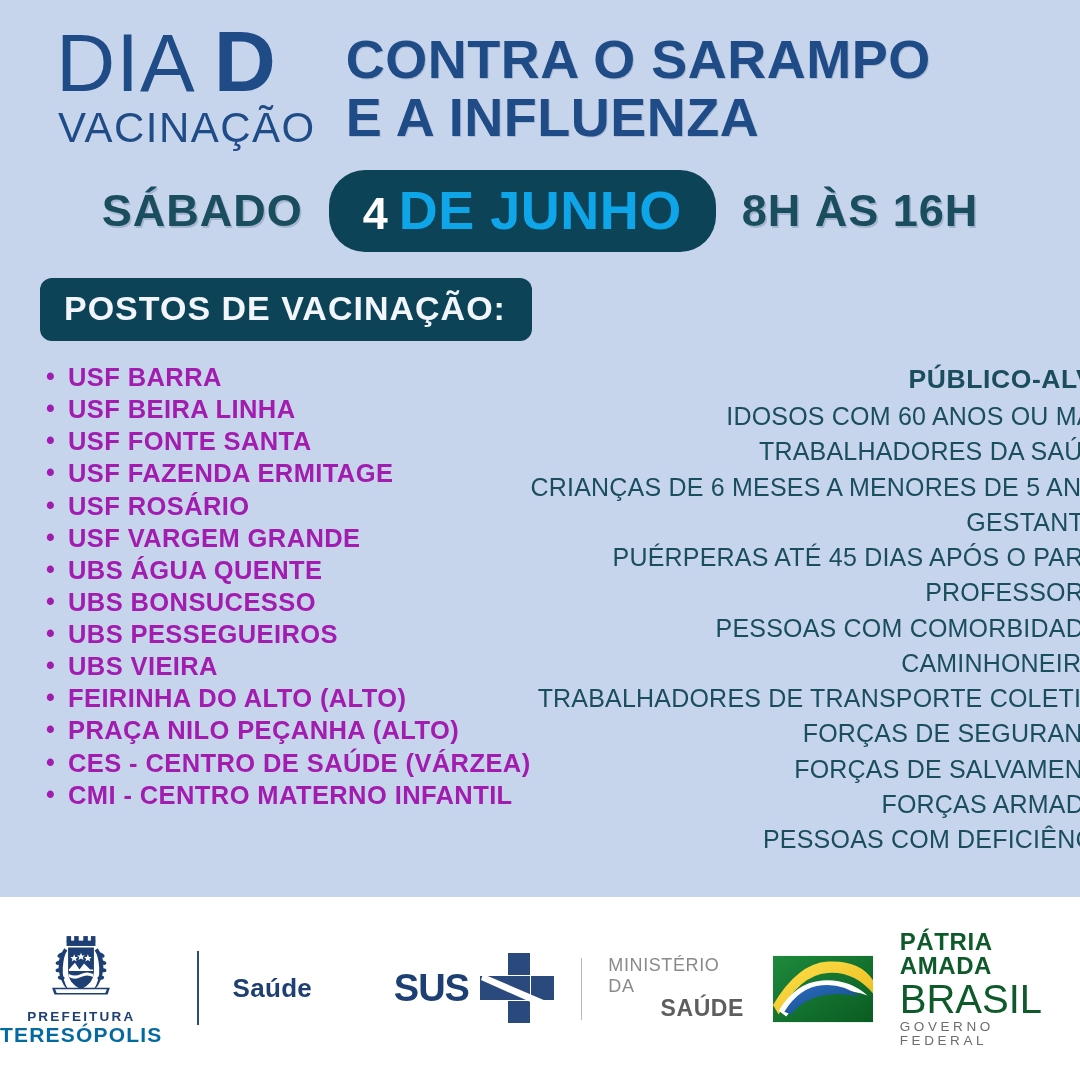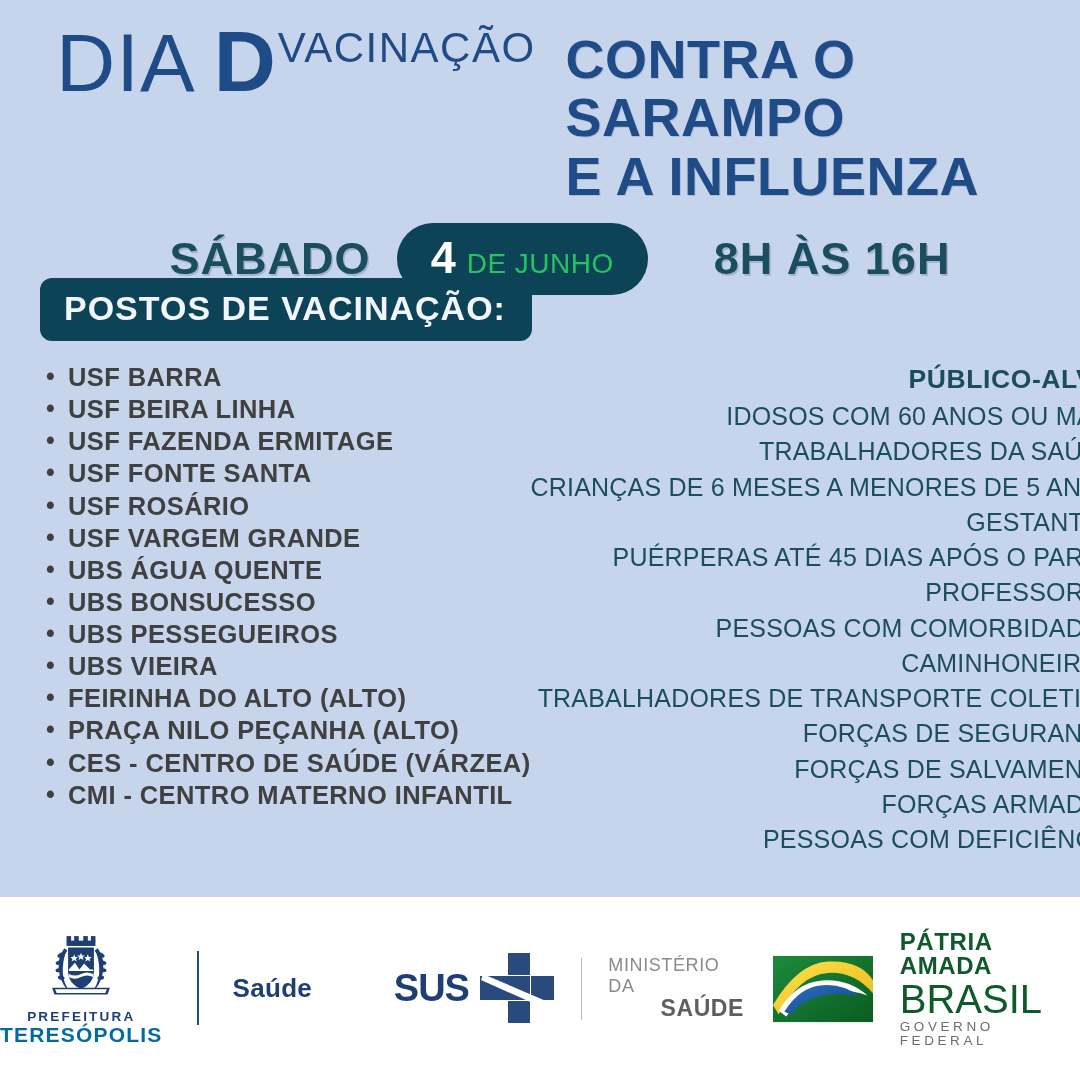--- a/index.html
+++ b/index.html
@@ -21,20 +21,21 @@
     padding:18px 0 0 0;
     height:278px;
   }
   .title-row {
     display:flex;
     align-items:flex-start;
     padding-left:56px;
   }
   .diad-block {
     display:flex;
+    flex-direction:column;
     align-items:flex-start;
     padding-top:4px;
   }
   .diad-line1 {
     display:flex;
     align-items:baseline;
     line-height:.93;
   }
   .t-dia {
     font-size:82px;
@@ -77,39 +78,38 @@
     justify-content:center;
     gap:26px;
     margin-top:18px;
   }
   .date-side {
     font-size:45px;
     font-weight:800;
     color:#1a4d5e;
     letter-spacing:1px;
     text-shadow:1.5px 1.5px 0 rgba(120,140,175,.45);
-    margin-left:40px;
   }
   .date-pill {
     background:#0c4357;
     border-radius:36px;
     padding:9px 34px 11px 34px;
     display:flex;
     align-items:baseline;
     gap:11px;
   }
   .pill-num {
     font-size:45px;
     font-weight:800;
     color:#ffffff;
   }
   .pill-txt {
-    font-size:28px;
-    font-weight:400;
-    color:#22c55e;
+    font-size:54px;
+    font-weight:700;
+    color:#0ea5e9;
     letter-spacing:.5px;
   }
 
   
   .body-area { position:relative; height:620px; }
 
   .postos-badge {
     display:inline-block;
     background:#0c4357;
     border-radius:12px;
@@ -131,21 +131,21 @@
 
   
   .postos-list {
     list-style:none;
     padding-left:46px;
     flex:0 0 auto;
   }
   .postos-list li {
     font-size:25.5px;
     font-weight:800;
-    color:#404040;
+    color:#a21caf;
     letter-spacing:.4px;
     line-height:1.26;
     white-space:nowrap;
     position:relative;
     padding-left:22px;
   }
   .postos-list li:before {
     content:"\2022";
     position:absolute;
     left:0;
@@ -266,22 +266,22 @@
 
     <div class="postos-badge">
       <span>POSTOS DE VACINAÇÃO:</span>
     </div>
 
     <div class="columns">
 
       <ul class="postos-list">
         <li>USF BARRA</li>
         <li>USF BEIRA LINHA</li>
+        <li>USF FONTE SANTA</li>
         <li>USF FAZENDA ERMITAGE</li>
-        <li>USF FONTE SANTA</li>
         <li>USF ROSÁRIO</li>
         <li>USF VARGEM GRANDE</li>
         <li>UBS ÁGUA QUENTE</li>
         <li>UBS BONSUCESSO</li>
         <li>UBS PESSEGUEIROS</li>
         <li>UBS VIEIRA</li>
         <li>FEIRINHA DO ALTO (ALTO)</li>
         <li>PRAÇA NILO PEÇANHA (ALTO)</li>
         <li>CES - CENTRO DE SAÚDE (VÁRZEA)</li>
         <li>CMI - CENTRO MATERNO INFANTIL</li>

